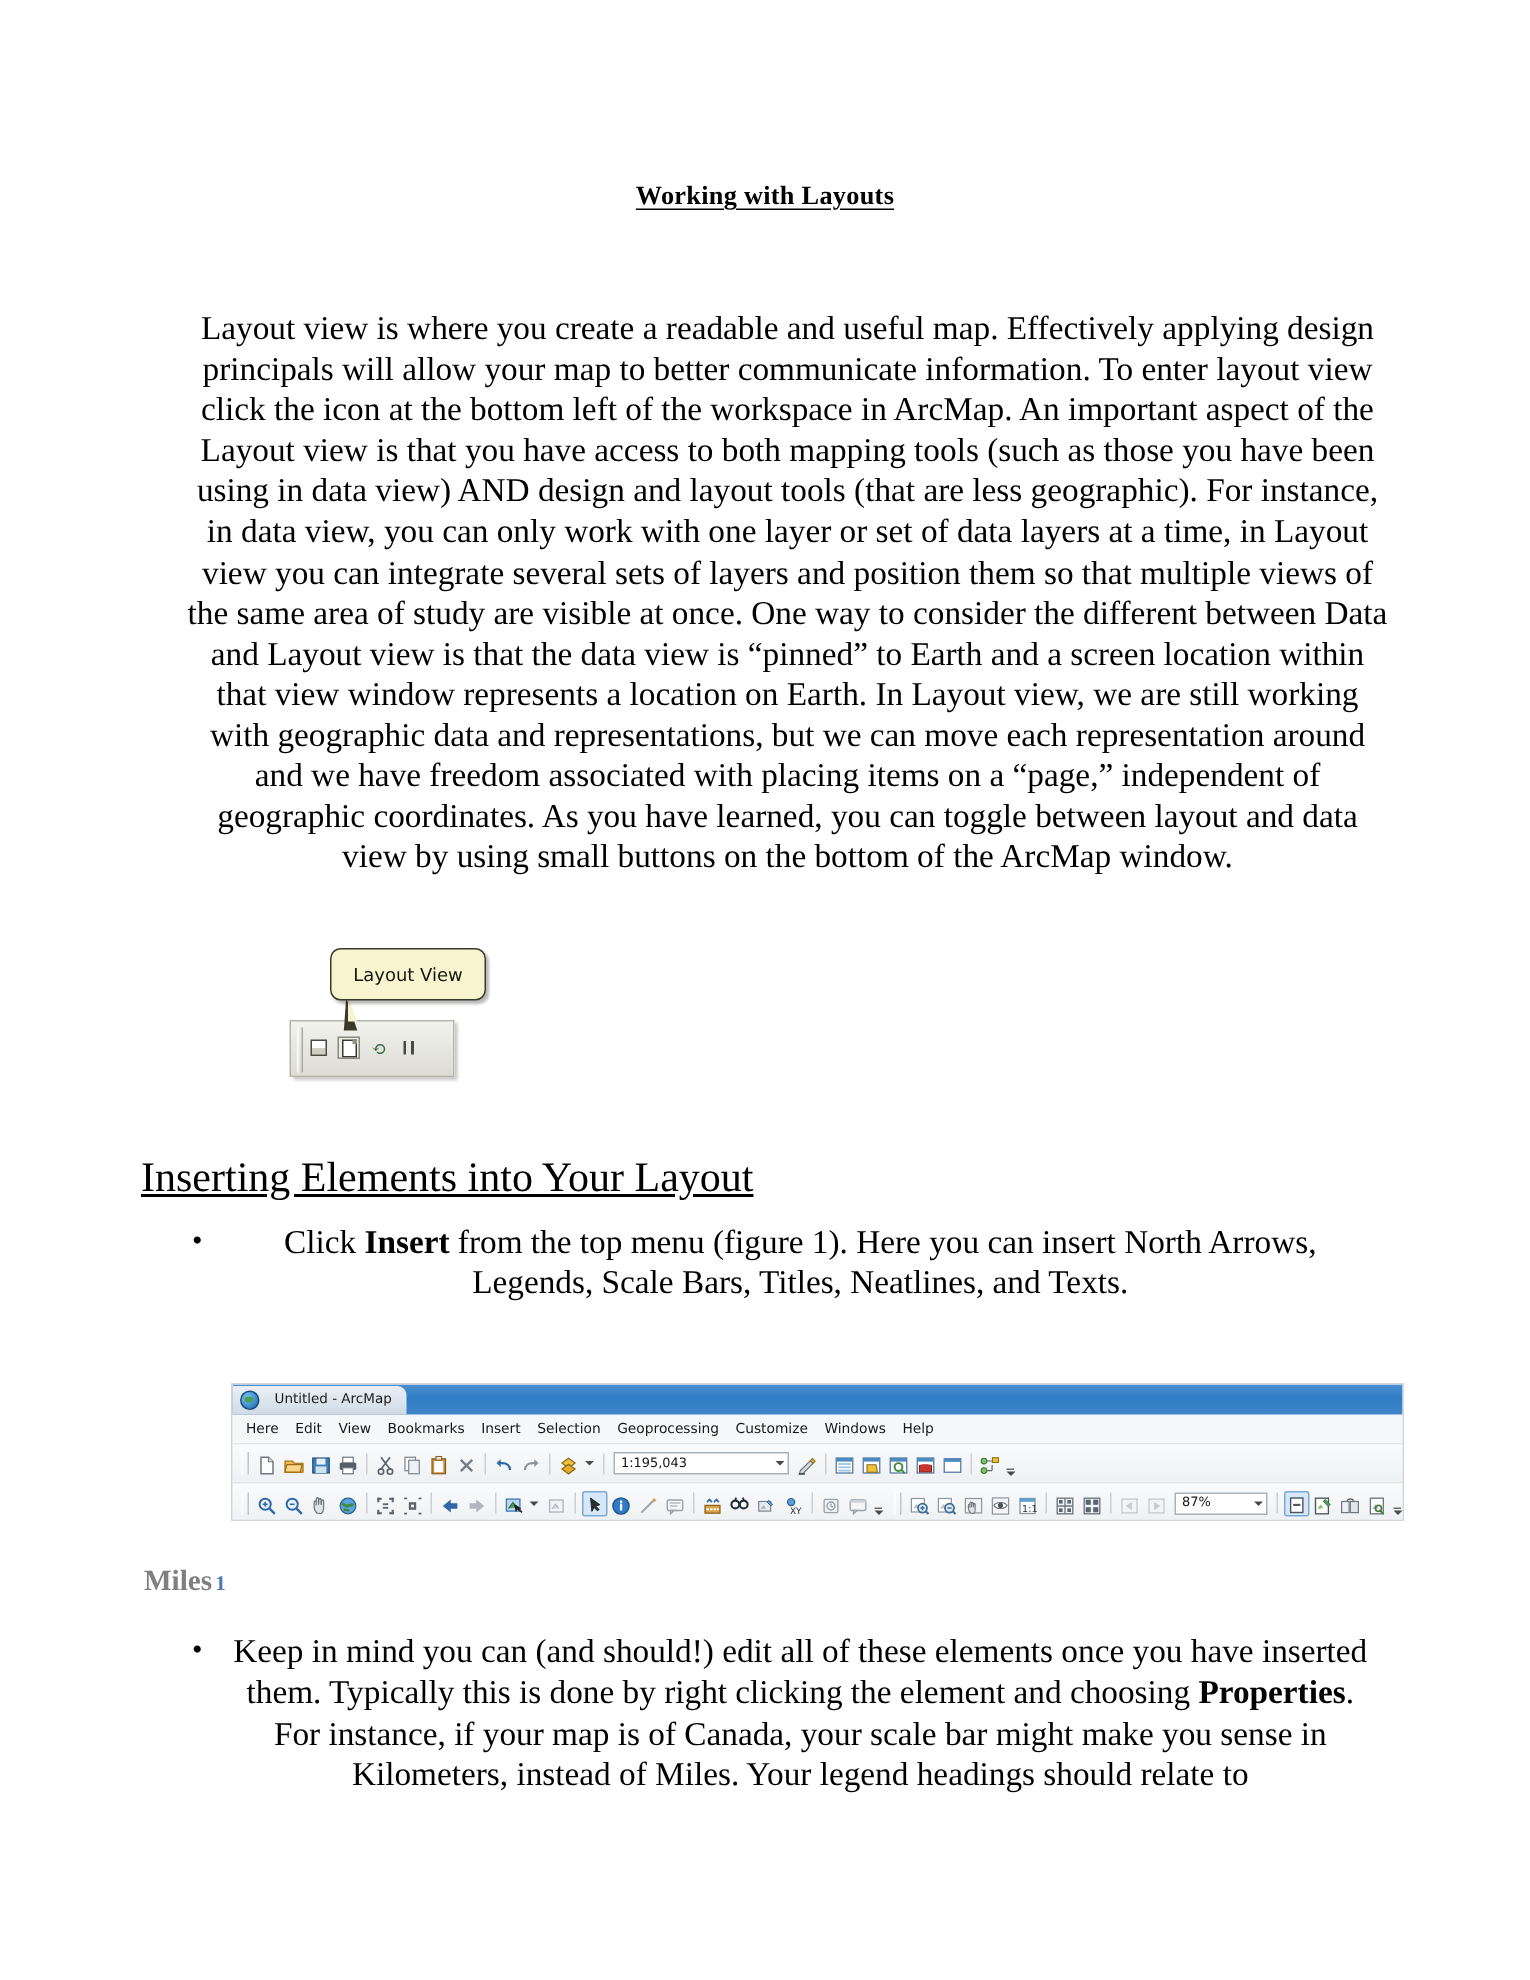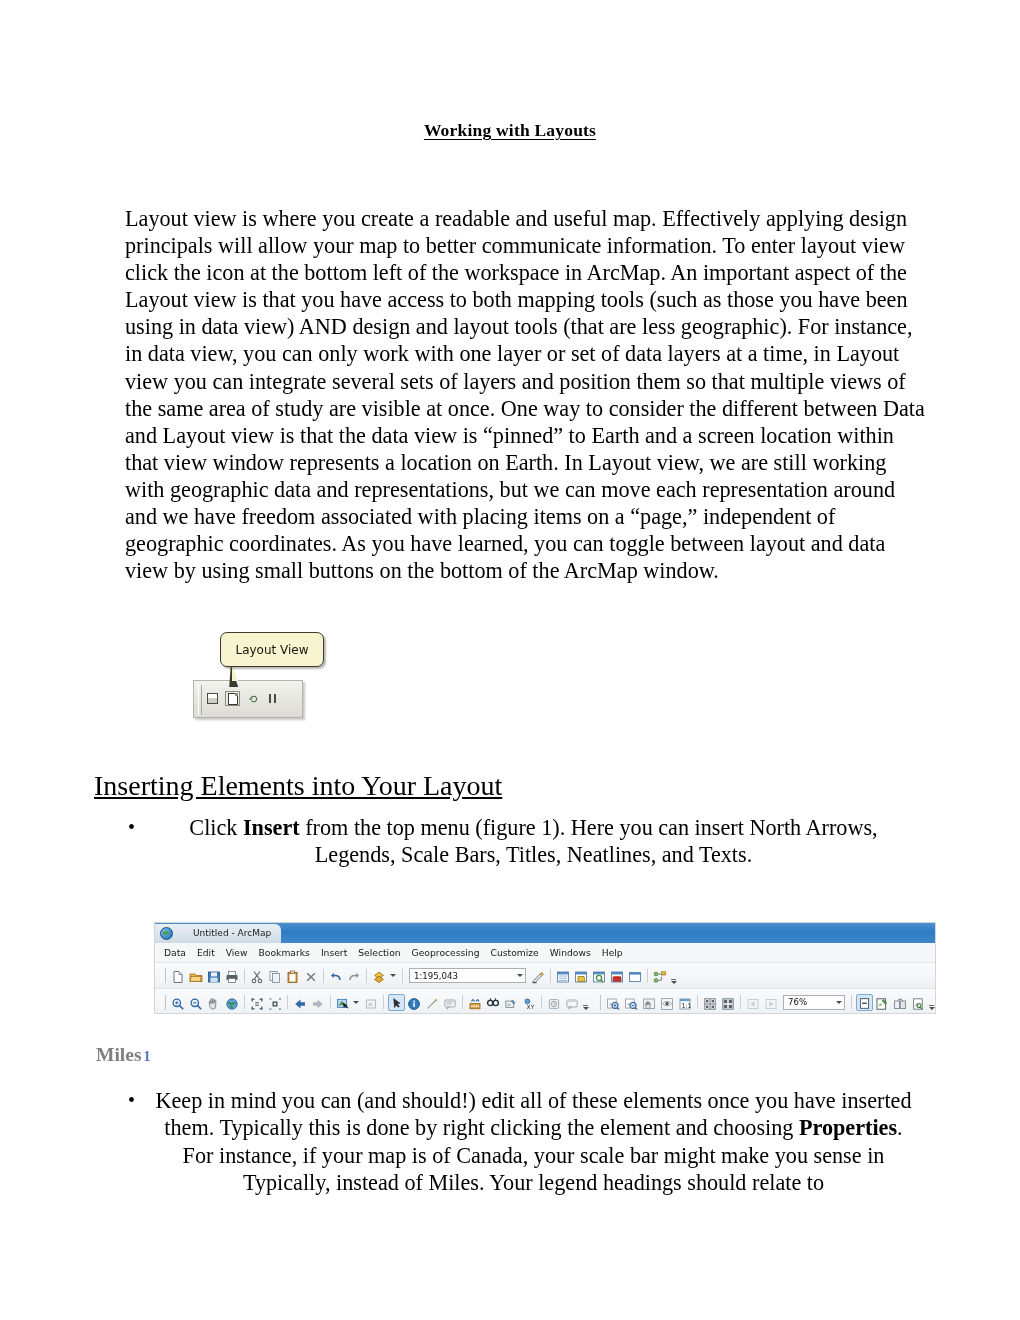--- a/index.html
+++ b/index.html
@@ -32,21 +32,21 @@
   }
 
   
   .body-para {
     position: absolute;
     left: 125px;
     top: 205px;
     width: 800px;
     font-size: 22.2px;
     line-height: 27.1px;
-    text-align: left;
+    text-align: center;
   }
 
   
   .tooltip-figure {
     position: absolute;
     left: 193px;
     top: 632px;
     width: 150px;
     height: 100px;
   }
@@ -224,21 +224,21 @@
   .am-titlebar {
     position: relative;
     height: 20px;
     background: linear-gradient(to bottom, #4b8fd0 0%, #2f7cc4 45%, #3e86c9 100%);
     display: flex;
     align-items: center;
   }
   .am-title-tab {
     display: flex;
     align-items: center;
-    gap: 20px;
+    gap: 10px;
     height: 19px;
     padding: 0 10px 0 5px;
     background: linear-gradient(to bottom, #e9eef3 0%, #dbe4ec 60%, #cfdae6 100%);
     border-radius: 0 6px 0 0;
   }
   .am-globe {
     width: 11px; height: 11px;
     border-radius: 50%;
     background: radial-gradient(circle at 35% 33%, #7fc4ee 0%, #3f8fd0 55%, #1d5f99 100%);
     border: 0.5px solid #1a4f80;
@@ -401,21 +401,21 @@
 <div class="arcmap">
 
   <div class="am-titlebar">
     <div class="am-title-tab">
       <span class="am-globe"></span>
       <span class="am-title-text">Untitled - ArcMap</span>
     </div>
   </div>
 
   <div class="am-menubar">
-    <span class="am-menu-item">Data</span>
+    <span class="am-menu-item">Here</span>
     <span class="am-menu-item">Edit</span>
     <span class="am-menu-item">View</span>
     <span class="am-menu-item">Bookmarks</span>
     <span class="am-menu-item">Insert</span>
     <span class="am-menu-item">Selection</span>
     <span class="am-menu-item">Geoprocessing</span>
     <span class="am-menu-item">Customize</span>
     <span class="am-menu-item">Windows</span>
     <span class="am-menu-item">Help</span>
   </div>
@@ -833,21 +833,21 @@
         </svg>
     </span>
     <span class="tb-btn">
       <svg width="14" height="14" viewBox="0 0 14 14">
           <rect x="2" y="2.4" width="10" height="9.2" fill="#f2f4f6" stroke="#bec5cb" stroke-width="0.8"></rect>
           <path d="M5.4 4.4L9.6 7l-4.2 2.6z" fill="#c5ccd2"></path>
         </svg>
     </span>
 
     <span class="combo zoom">
-      <span>76%</span>
+      <span>87%</span>
       <span class="combo-arrow"></span>
     </span>
 
     <span class="sep"></span>
 
     <span class="tb-btn active">
       <svg width="13" height="13" viewBox="0 0 14 14">
           <rect x="2.6" y="1.8" width="8.8" height="10.4" fill="#fff" stroke="#4a545e" stroke-width="1"></rect>
           <rect x="4.4" y="6" width="5.2" height="1.5" fill="#4a545e"></rect>
         </svg>
@@ -882,15 +882,15 @@
 
 </div>
 
 <div class="fig-caption">
   <span>Miles</span><span class="num">1</span>
 </div>
 
 <div class="bullet bullet-2">
   <div class="bullet-row">
     <span class="bullet-dot">•</span>
-    <span class="bullet-text"><span>Keep in mind you can (and should!) edit all of these elements once you have inserted them. Typically this is done by right clicking the element and choosing </span><strong>Properties</strong><span>. For instance, if your map is of Canada, your scale bar might make you sense in Typically, instead of Miles. Your legend headings should relate to</span></span>
+    <span class="bullet-text"><span>Keep in mind you can (and should!) edit all of these elements once you have inserted them. Typically this is done by right clicking the element and choosing </span><strong>Properties</strong><span>. For instance, if your map is of Canada, your scale bar might make you sense in Kilometers, instead of Miles. Your legend headings should relate to</span></span>
   </div>
 </div>
 
 </body></html>

